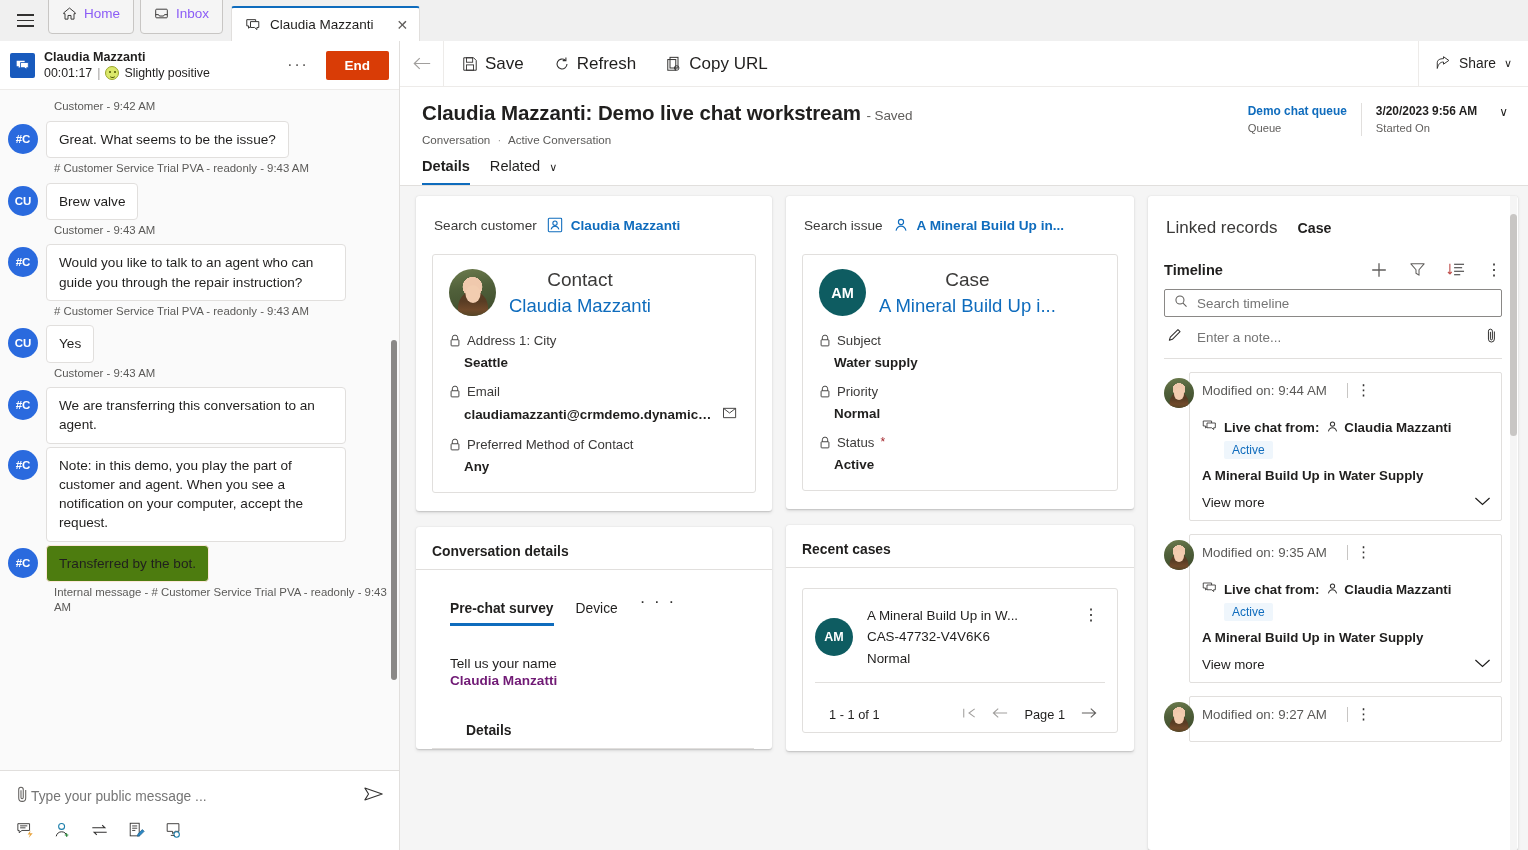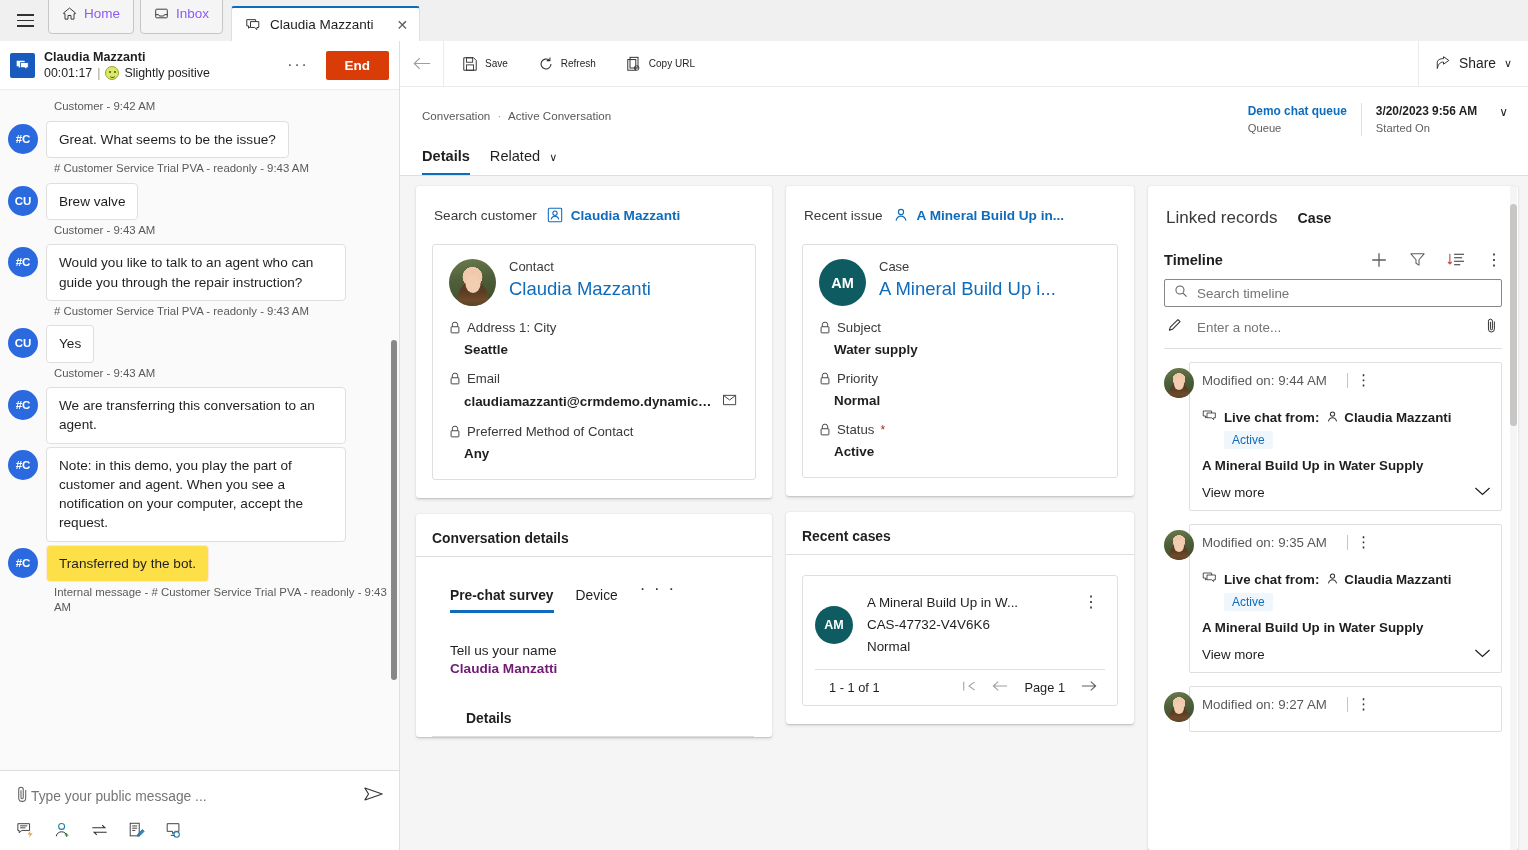--- a/index.html
+++ b/index.html
@@ -74,42 +74,42 @@
   .endbtn { background: #d93c06; color: #fff; font-size: 13.5px; font-weight: 700;
     border: none; border-radius: 2px; padding: 7px 19px; cursor: pointer; }
 
   .chatlog { flex: 1; overflow: hidden; padding: 6px 12px 6px 8px; position: relative; }
   .msgrow { display: flex; align-items: flex-start; gap: 8px; margin-top: 3px; }
   .av { width: 30px; height: 30px; border-radius: 50%; background: #2a6ade; color: #fff;
     font-size: 11.5px; font-weight: 600; display:flex; align-items:center; justify-content:center;
     flex: 0 0 30px; margin-top: 3px; }
   .bubble { background: #ffffff; border: 1px solid #e1dfdd; border-radius: 4px;
     padding: 8px 12px; font-size: 13.6px; line-height: 1.42; color: #201f1e; max-width: 300px; }
-  .bubble.internal { background: #fde047; border-color: #fde7d9; }
+  .bubble.internal { background: #4d7c0f; border-color: #fde7d9; }
   .stamp { font-size: 11.4px; color: #5b5a58; margin: 3px 0 6px 46px; line-height: 1.35; }
 
   .scrollthumb { position: absolute; right: 2px; width: 6px; background: #8a8886;
     border-radius: 3px; }
 
   .composer { border-top: 1px solid #e1dfdd; background: #ffffff; flex: 0 0 auto; }
   .composer-row { display: flex; align-items: center; padding: 13px 14px; }
   .clip { color: #605e5c; flex: 0 0 auto; }
   .composer-input { flex: 1; border: none; outline: none; font-size: 13.8px; color: #605e5c;
     font-family: "Liberation Sans", sans-serif; background: transparent; }
   .sendbtn { color: #323130; cursor: pointer; flex: 0 0 auto; }
   .toolrow { display: flex; align-items: center; gap: 18px; padding: 0 14px 11px 16px; }
   .toolrow .tool { cursor: pointer; display:inline-flex; }
 
   
   .main { flex: 1; display: flex; flex-direction: column; min-width: 0; background: #ffffff; }
   .cmdbar { height: 46px; display: flex; align-items: center; border-bottom: 1px solid #edebe9;
     flex: 0 0 46px; padding-left: 0; }
   .backbtn { width: 44px; height: 46px; display:flex; align-items:center; justify-content:center;
     border-right: 1px solid #edebe9; color: #a19f9d; cursor: pointer; }
-  .cmd { display: flex; align-items: center; gap: 7px; font-size: 10px; color: #201f1e;
+  .cmd { display: flex; align-items: center; gap: 7px; font-size: 17px; color: #201f1e;
     padding: 6px 12px; margin-left: 6px; cursor: pointer; border-radius: 2px; }
   .cmdspace { flex: 1; }
   .sharewrap { display:flex; align-items:center; border-left: 1px solid #edebe9; height: 46px;
      padding: 0 16px 0 16px; gap: 8px; }
   .share { display:flex; align-items:center; gap: 7px; font-size: 13.8px; color:#201f1e; cursor:pointer; }
   .chev { color: #201f1e; font-size: 11px; }
 
   .titlebar { padding: 14px 0 0 22px; display: flex; position: relative; }
   .titleblock { flex: 1; }
   .rectitle { font-size: 20.5px; font-weight: 600; color: #201f1e; letter-spacing: -0.1px; }
@@ -155,21 +155,21 @@
     background: radial-gradient(circle at 50% 38%, #f0c9ad 0 26%, transparent 27%),
       linear-gradient(170deg,#6d7c4e 0%,#50603a 40%,#3d4a2b 100%); position: relative; overflow: hidden; }
   .photo::after { content:''; position:absolute; left:50%; top:46%; width:30px; height:34px;
     transform: translateX(-50%); border-radius: 50% 50% 45% 45%;
     background: linear-gradient(180deg,#5a3a22 0 30%, #74492a 55%, #2f4020 100%); opacity:.92; }
   .photo::before { content:''; position:absolute; left:50%; top:34%; width:15px; height:18px;
     transform: translateX(-50%); border-radius: 50%; background:#f2cdb0; z-index:2; }
   .circinit { width: 47px; height: 47px; border-radius: 50%; background: #0e5c61;
     color: #fff; font-size: 14.5px; font-weight: 600; display:flex; align-items:center;
     justify-content:center; flex: 0 0 47px; }
-  .entmeta .etype { font-size: 13px; color: #3b3a39; line-height: 1.2; }
+  .entmeta .etype { font-size: 19px; color: #3b3a39; line-height: 1.2; text-align: center; }
   .entmeta .ename { font-size: 18.5px; color: #0f6cbd; line-height: 1.35; margin-top: 2px;
     cursor: pointer; }
   .fieldlabel { display: flex; align-items: center; gap: 6px; font-size: 13.2px;
     color: #3b3a39; margin-top: 14px; }
   .fieldlabel .req { color: #a4262c; font-size: 12px; }
   .fieldval { font-size: 13.4px; font-weight: 700; color: #201f1e; margin-top: 7px;
     padding-left: 15px; display: flex; align-items: center; justify-content: space-between; gap: 8px;}
   .fieldval .mailico { color: #3b3a39; flex: 0 0 auto; }
   .ellips { overflow: hidden; text-overflow: ellipsis; white-space: nowrap; }
 
@@ -186,21 +186,21 @@
      border-bottom: 1px solid #e1dfdd; margin: 0 18px 0 16px; }
 
   .recentcard { border: 1px solid #e1dfdd; border-radius: 3px; margin: 20px 16px 18px 16px;
      padding: 16px 12px 10px 12px; }
   .rc-row { display: flex; align-items: center; gap: 14px; }
   .rc-circ { width: 38px; height: 38px; border-radius: 50%; background: #0e5c61; color:#fff;
     font-size: 12.5px; font-weight: 600; display:flex;align-items:center;justify-content:center;
     flex: 0 0 38px; }
   .rc-meta { flex: 1; min-width: 0; font-size: 13.4px; color: #201f1e; line-height: 1.62; }
   .rc-kebab { color: #323130; font-size: 16px; cursor: pointer; align-self: flex-start; padding:0 6px; }
-  .rc-foot { border-top: 1px solid #e1dfdd; margin-top: 12px; padding-top: 10px;
+  .rc-foot { border-top: 1px solid #e1dfdd; margin-top: 12px; padding-top: 24px;
     display: flex; align-items: center; font-size: 12.8px; color: #201f1e; }
   .rc-foot .cnt { padding-left: 14px; }
   .rc-pager { margin-left: auto; display: flex; align-items: center; gap: 16px; padding-right: 8px;}
   .rc-pager .pg { color: #201f1e; cursor: pointer; }
   .rc-pager .dis { color: #a19f9d; }
 
   
   .linked { display: flex; align-items: center; gap: 20px; padding: 22px 0 0 18px; }
   .linked .ll { font-size: 17px; color: #3b3a39; }
   .linked .lv { font-size: 14.2px; font-weight: 700; color: #201f1e; }
@@ -449,20 +449,24 @@
                 </svg>
             </span>
             <span>Share</span>
           </div>
           <span class="chev">∨</span>
         </div>
       </div>
 
       <div class="titlebar">
         <div class="titleblock">
+          <div class="rectitle">
+            <span>Claudia Mazzanti: Demo live chat workstream</span>
+            <span class="saved">- Saved</span>
+          </div>
           <div class="crumbs">
             <span>Conversation</span>
             <span class="dot">·</span>
             <span>Active Conversation</span>
           </div>
         </div>
         <div class="hdrright">
           <div class="hfield">
             <div class="hv">Demo chat queue</div>
             <div class="hl">Queue</div>
@@ -566,21 +570,21 @@
             </div>
             <div class="surveyq">Tell us your name</div>
             <div class="surveya">Claudia Manzatti</div>
             <div class="detailshdr">Details</div>
           </div>
         </div>
 
         <div class="col colB">
           <div class="card">
             <div class="srchline">
-              <span class="srchlabel">Recent issue</span>
+              <span class="srchlabel">Search issue</span>
               <span class="srchval">
                 <span class="ico">
                   <svg width="16" height="16" viewBox="0 0 18 18">
                       <circle cx="9" cy="5.6" r="2.9" fill="none" stroke="#0f6cbd" stroke-width="1.3"></circle>
                       <path d="M3.4 15.4c.9-3.4 3.2-5.1 5.6-5.1s4.7 1.7 5.6 5.1" fill="none" stroke="#0f6cbd" stroke-width="1.3"></path>
                     </svg>
                 </span>
                 <span>A Mineral Build Up in...</span>
               </span>
             </div>

